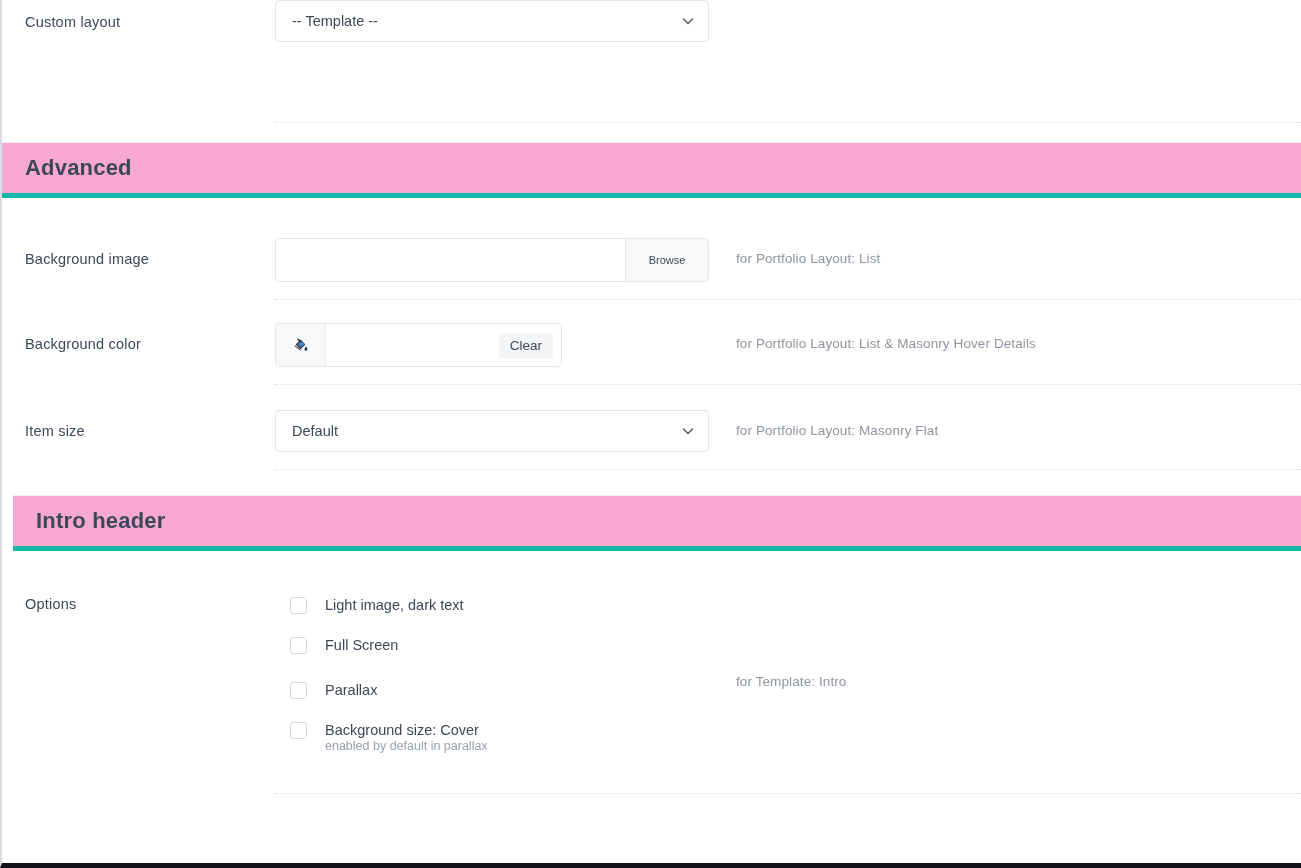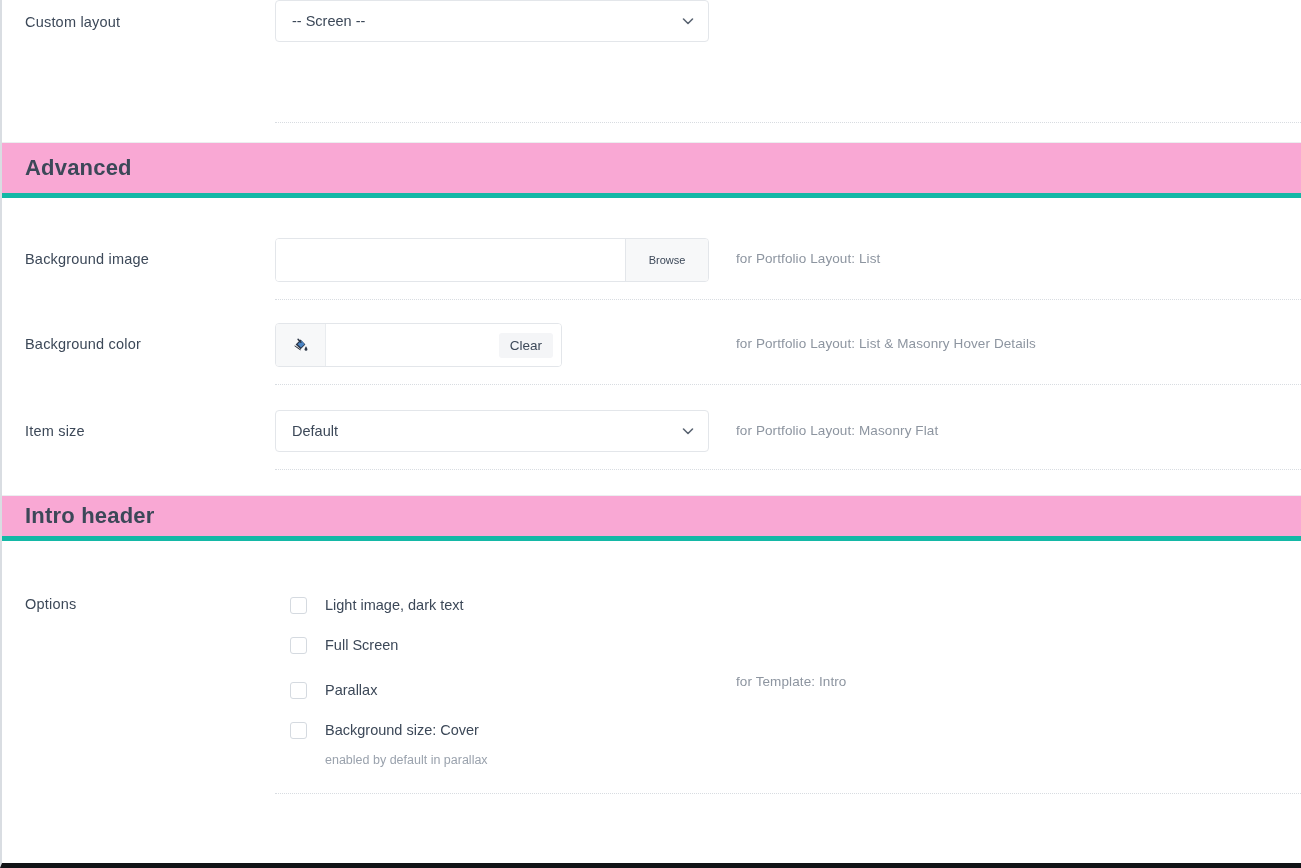--- a/index.html
+++ b/index.html
@@ -194,40 +194,40 @@
   .cbox-texts { padding-left: 18px; }
   .cbox-label {
     color: #3c4858;
     font-size: 14.5px;
     line-height: 17px;
     cursor: pointer;
   }
   .cbox-sub {
     color: #9aa2ad;
     font-size: 12.5px;
-    margin-top: 14px;
+    margin-top: 0;
   }
 </style>
 </head>
 <body>
 
 <div class="page">
 
   <div class="top-partial">
     <div class="seg seg-on"></div>
     <div class="seg seg-off"></div>
   </div>
 
   <div class="divider" style="top:34px;"></div>
 
   <div class="row" style="height:88px; ">
     <div class="row-label" style="padding-top:14px;">Custom layout</div>
     <div class="row-control">
       <div class="select-box">
-        <span>-- Screen --</span>
+        <span>-- Template --</span>
         <svg class="chev" viewBox="0 0 12 12">
           <path d="M1.5 4 L6 8.5 L10.5 4" fill="none" stroke="#5a6472" stroke-width="1.6" stroke-linecap="round" stroke-linejoin="round"></path>
         </svg>
       </div>
     </div>
   </div>
 
   <div class="divider" style="top:122px;"></div>
 
   <div class="section-head" style="position:absolute; left:0; right:0; top:142px; height:56px;">Advanced</div>
@@ -276,21 +276,21 @@
         <svg class="chev" viewBox="0 0 12 12">
           <path d="M1.5 4 L6 8.5 L10.5 4" fill="none" stroke="#5a6472" stroke-width="1.6" stroke-linecap="round" stroke-linejoin="round"></path>
         </svg>
       </div>
     </div>
     <div class="row-help" style="padding-top:13px;">for Portfolio Layout: Masonry Flat</div>
   </div>
 
   <div class="divider" style="top:469px;"></div>
 
-  <div class="section-head" style="position:absolute; left:0; right:0; top:495px; height:46px;">Intro header</div>
+  <div class="section-head" style="position:absolute; left:11px; right:0; top:495px; height:56px;">Intro header</div>
 
   <div class="row" style="position:absolute; left:0; right:0; top:596px;">
     <div class="row-label">Options</div>
     <div class="row-control" style="padding-left:15px;">
 
       <div class="check-row" style="margin-bottom:22px;">
         <span class="cbox"></span>
         <span class="cbox-texts">
           <span class="cbox-label">Light image, dark text</span>
         </span>

